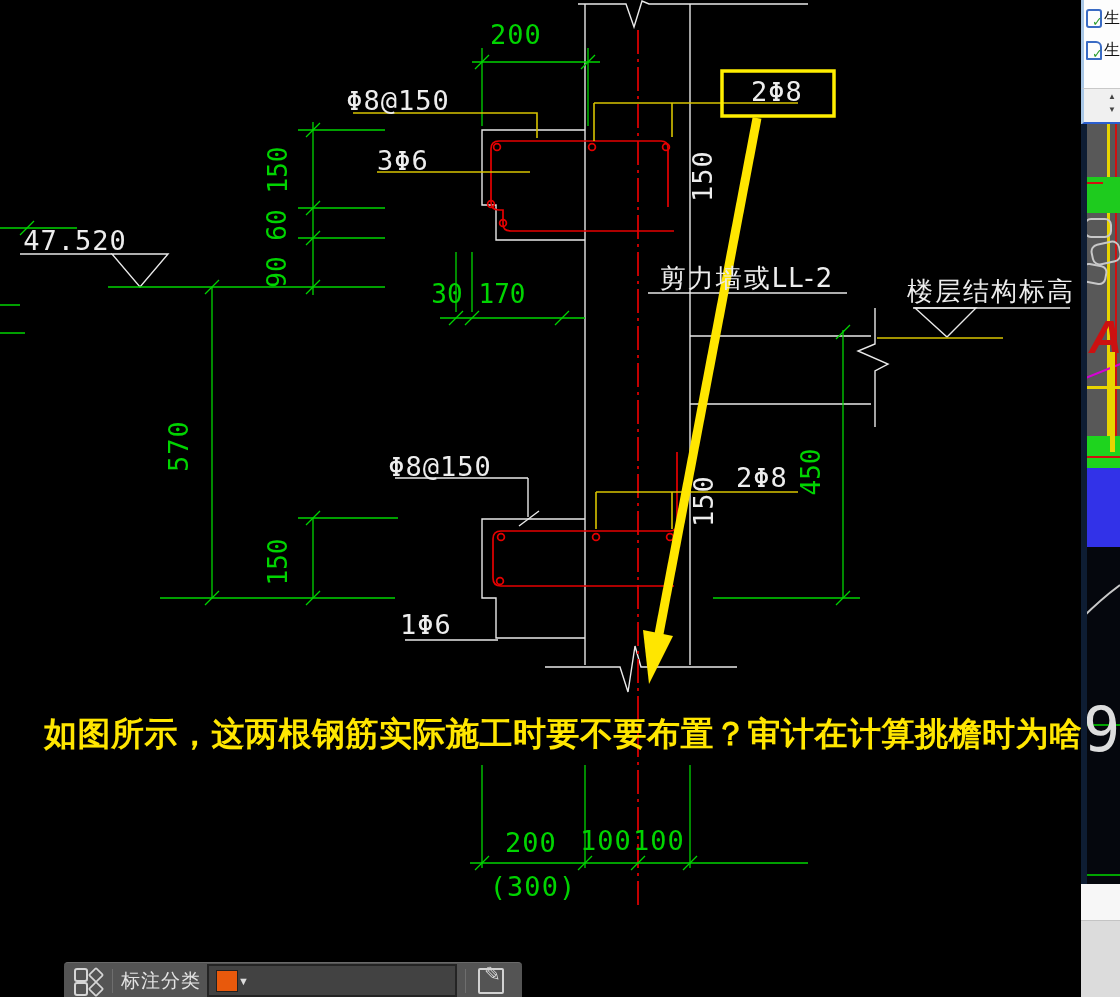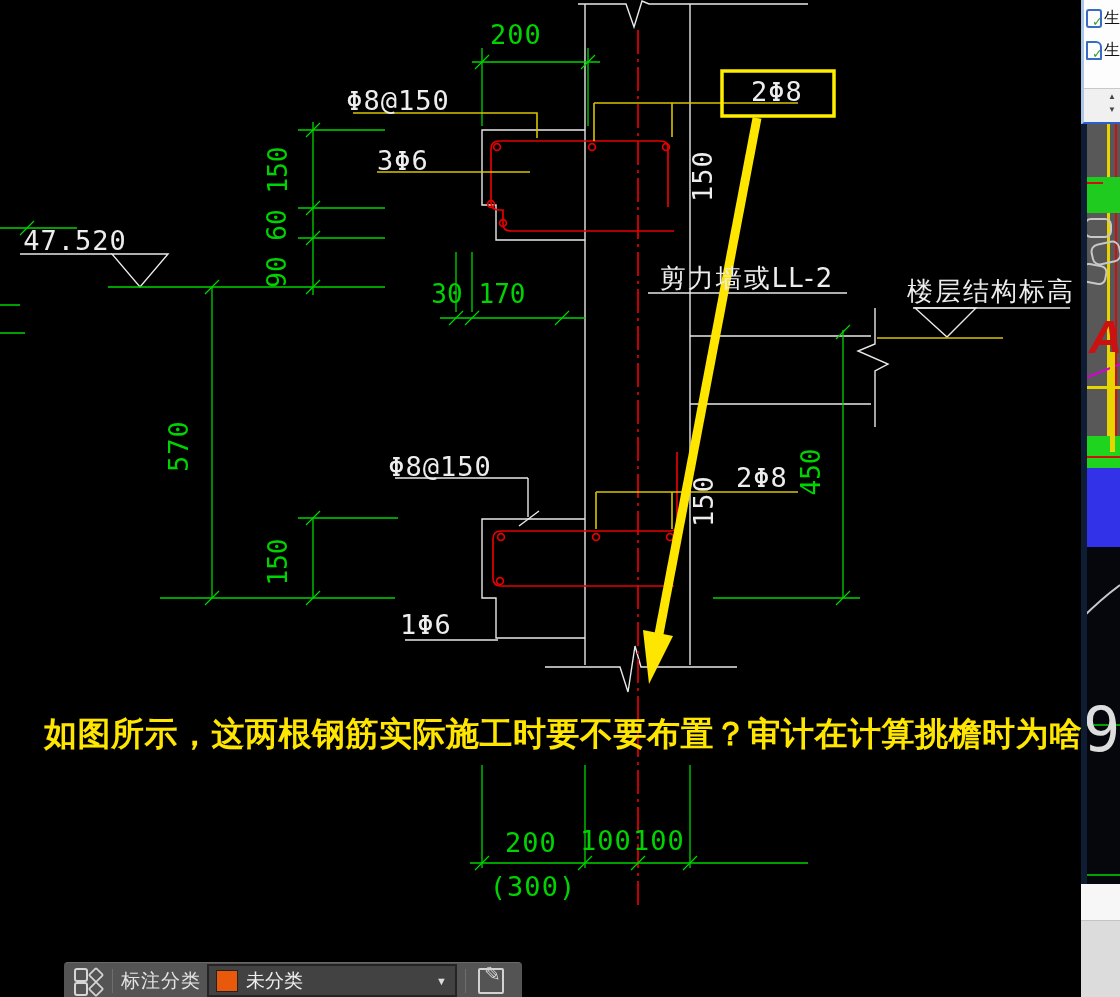--- a/index.html
+++ b/index.html
@@ -249,20 +249,19 @@
   <div id="cat-icon">
     <span class="ci sq" style="left:0;top:0;"></span>
     <span class="ci dm" style="left:15px;top:0;"></span>
     <span class="ci sq" style="left:0;top:14px;"></span>
     <span class="ci dm" style="left:15px;top:14px;"></span>
   </div>
   <div class="tb-div"></div>
   <span id="cat-label">标注分类</span>
   <div id="dd">
     <span id="dd-swatch" style="background: rgb(232, 89, 12);"></span>
-    <span id="dd-value">未分类</span>
     <span id="dd-arrow">▼</span>
   </div>
   <div class="tb-div"></div>
   <div id="edit-icon">
     <span id="edit-pencil">✎</span>
   </div>
 </div>
 
 </body></html>

